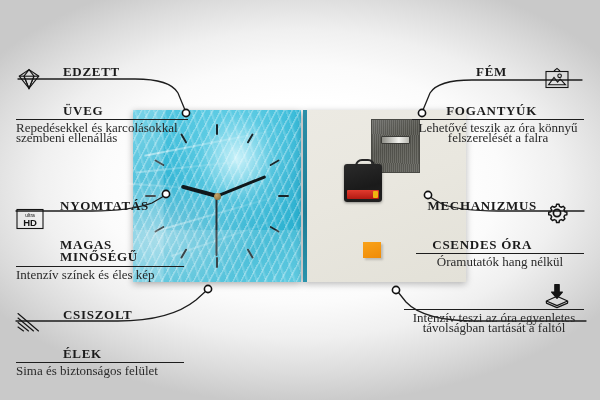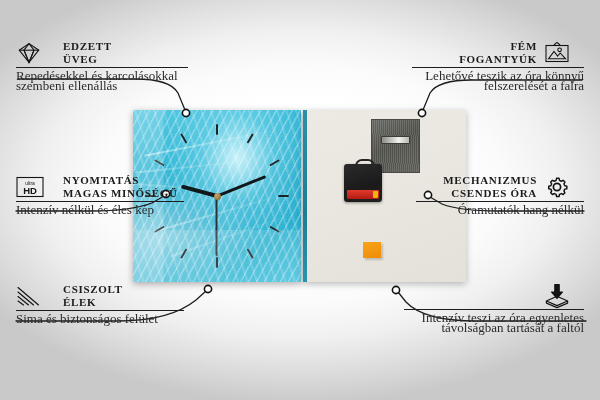--- a/index.html
+++ b/index.html
@@ -89,28 +89,28 @@
   .tick{position:absolute;left:50%;top:50%;width:2px;height:72px;margin-left:-1px;margin-top:-72px;transform-origin:50% 100%;}
   .tick i{display:block;width:2px;height:11px;background:#18262b;border-radius:1px;box-shadow:0 0 1px rgba(255,255,255,.5);}
   .hand{position:absolute;left:50%;top:50%;transform-origin:50% 100%;background:#10181c;border-radius:2px;}
   #hand-hour{width:4px;height:37px;margin-left:-2px;margin-top:-37px;transform:rotate(285deg);}
   #hand-min{width:3px;height:52px;margin-left:-1.5px;margin-top:-52px;transform:rotate(68deg);}
   #hand-sec{width:1.5px;height:60px;margin-left:-.75px;margin-top:-60px;transform:rotate(180deg);background:#2a3338;}
   #hand-cap{position:absolute;left:50%;top:50%;width:7px;height:7px;margin:-3.5px 0 0 -3.5px;border-radius:50%;
     background:radial-gradient(circle at 35% 35%,#c9a86b,#7a6232);}
   
   .feature{position:absolute;}
-  .ftitle{font-size:11px;letter-spacing:.7px;color:#1b1b1b;line-height:12.5px;font-weight:bold;text-transform:uppercase;}
+  .ftitle{font-size:13px;letter-spacing:.7px;color:#1b1b1b;line-height:12.5px;font-weight:bold;text-transform:uppercase;margin-top:26px;}
   .fdesc{font-size:13px;color:#2a2a2a;line-height:10px;padding-top:3px;}
   .rule{height:1px;background:#1d1d1d;margin:2px 0 0 0;}
   .ico{width:40px;height:24px;display:block;}
   .row{display:flex;align-items:center;gap:7px;}
   .left .row{justify-content:flex-start;}
   .right .row{justify-content:flex-end;}
-  .right .ftitle,.right .fdesc{text-align:right;}
+  .right .ftitle,.right .fdesc{text-align:center;}
   svg{display:block;overflow:visible;}
   #lines{position:absolute;left:0;top:0;width:600px;height:400px;pointer-events:none;}
 </style>
 </head>
 <body>
 
 <div id="stage">
 
   <div id="product">
 
@@ -225,21 +225,21 @@
           <text x="14" y="10" font-family="Liberation Sans, sans-serif" font-size="5" text-anchor="middle" fill="#141414">ultra</text>
           <text x="14" y="19" font-family="Liberation Sans, sans-serif" font-size="9.5" font-weight="bold" text-anchor="middle" fill="#141414">HD</text>
         </svg>
       </span>
       <span>
         <div class="ftitle">NYOMTATÁS</div>
         <div class="ftitle">MAGAS MINŐSÉGŰ</div>
       </span>
     </div>
     <div class="rule"></div>
-    <div class="fdesc">Intenzív nélkül és éles kép</div>
+    <div class="fdesc">Intenzív színek és éles kép</div>
   </div>
 
   <div class="feature left" style="left:16px;top:283px;width:168px;">
     <div class="row">
       <span class="ico">
         <svg viewBox="0 0 26 24" width="26" height="24">
           <g stroke="#141414" stroke-width="1.15" stroke-linecap="round">
             <path d="M2 3.5 L22.5 21"></path>
             <path d="M2 8 L17.5 21"></path>
             <path d="M2 12.5 L12.5 21"></path>

